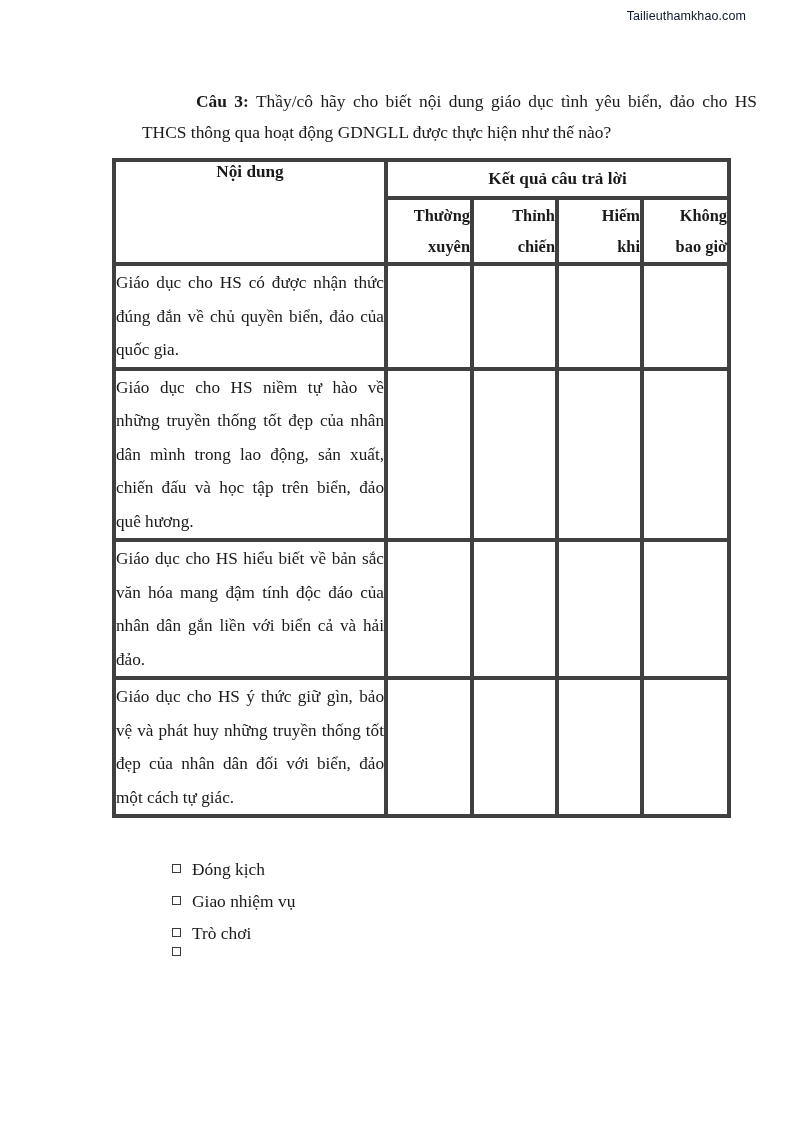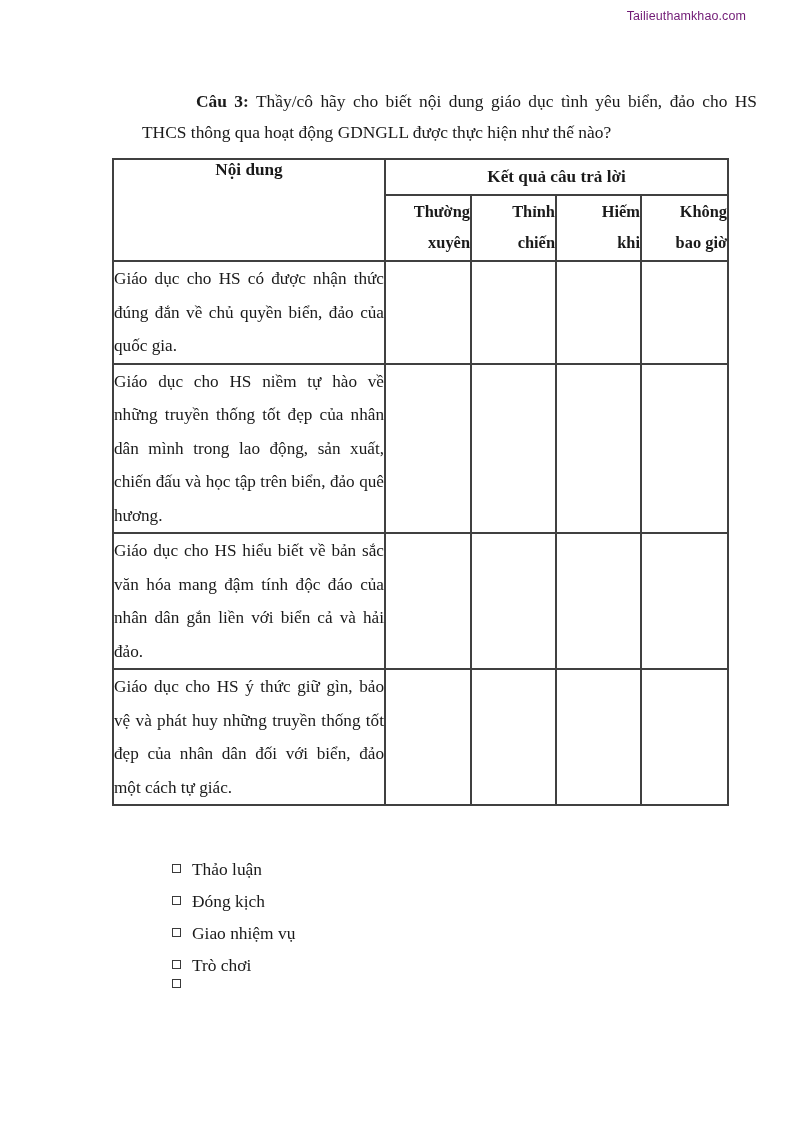--- a/index.html
+++ b/index.html
@@ -13,21 +13,21 @@
     position: relative;
     overflow: hidden;
   }
 
   .watermark {
     position: absolute;
     top: 9px;
     right: 48px;
     font-family: "Liberation Sans", "DejaVu Sans", sans-serif;
     font-size: 12.5px;
-    color: #701a75;
+    color: #0f172a;
     letter-spacing: 0.1px;
     white-space: nowrap;
   }
 
   .page {
     position: absolute;
     left: 0;
     top: 0;
     width: 794px;
     height: 1123px;
@@ -52,21 +52,21 @@
   
   .survey-table {
     position: absolute;
     left: 112px;
     top: 158px;
     width: 615px;
     border-collapse: collapse;
     table-layout: fixed;
   }
   .survey-table td, .survey-table th {
-    border: 2px solid #404040;
+    border: 4px solid #404040;
     padding: 0;
     vertical-align: top;
   }
 
   .th-merged {
     text-align: center;
     font-weight: bold;
     font-size: 17.2px;
     height: 34px;
     line-height: 34px;
@@ -198,24 +198,20 @@
         <td class="answer-cell"></td>
         <td class="answer-cell"></td>
       </tr>
     </tbody>
   </table>
 
 
   <div class="options">
     <div class="option-row">
       <span class="checkbox-glyph"></span>
-      <span>Thảo luận</span>
-    </div>
-    <div class="option-row">
-      <span class="checkbox-glyph"></span>
       <span>Đóng kịch</span>
     </div>
     <div class="option-row">
       <span class="checkbox-glyph"></span>
       <span>Giao nhiệm vụ</span>
     </div>
     <div class="option-row">
       <span class="checkbox-glyph"></span>
       <span>Trò chơi</span>
     </div>

